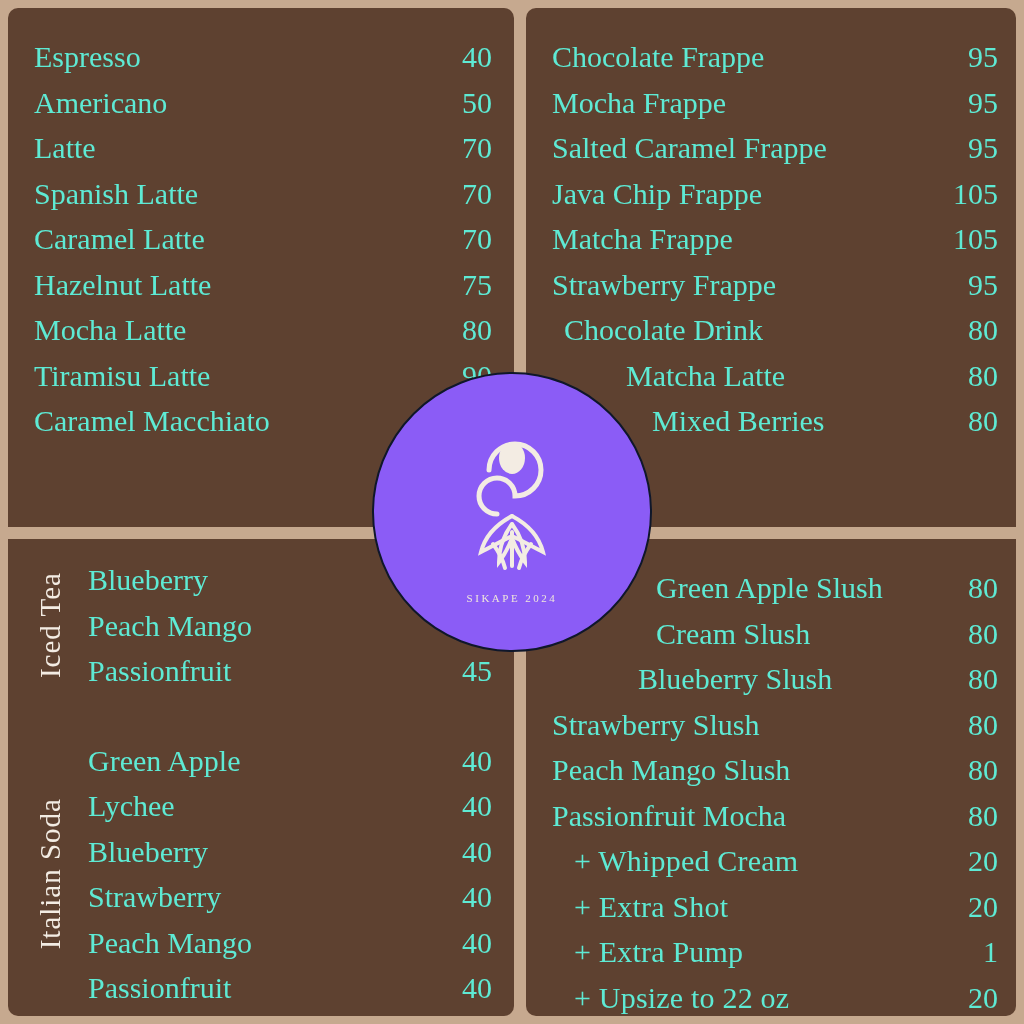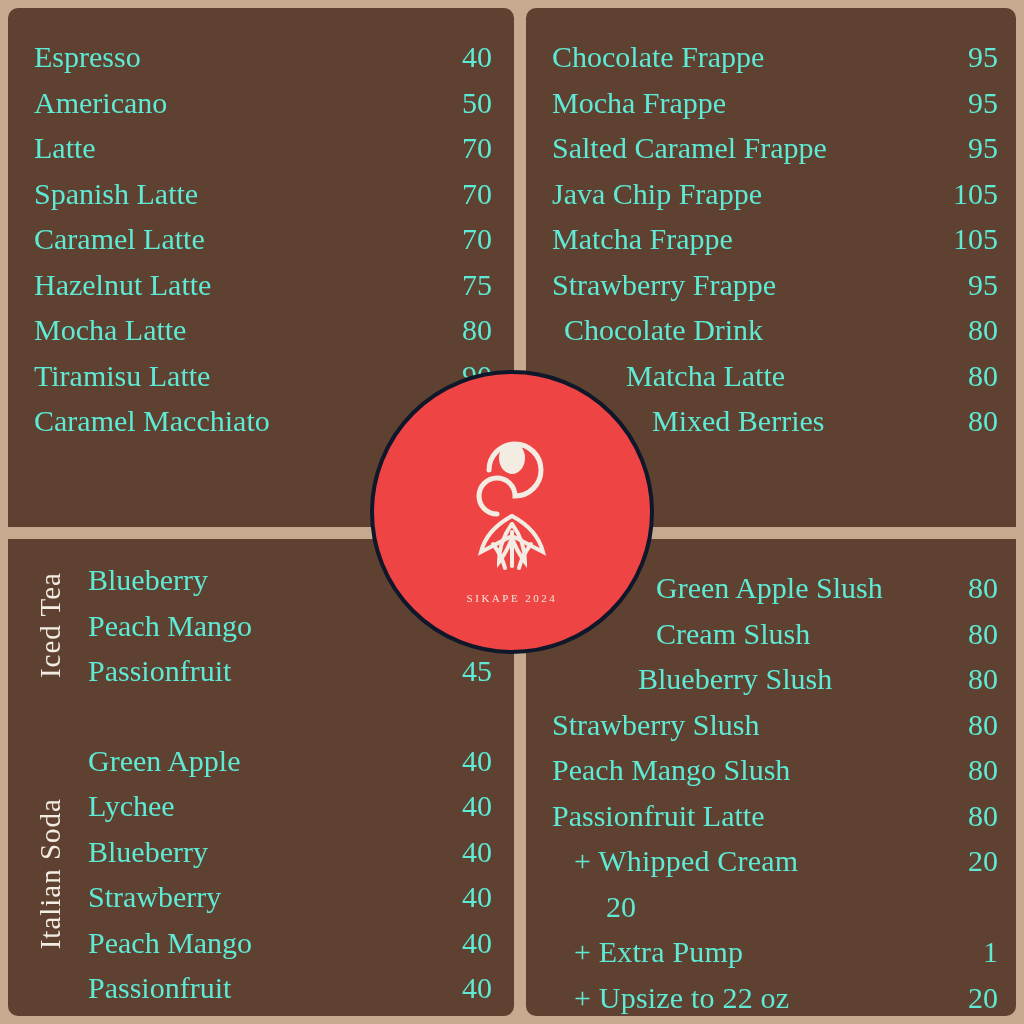--- a/index.html
+++ b/index.html
@@ -116,22 +116,22 @@
 
   
   .logo {
     position: absolute;
     left: 50%;
     top: 50%;
     transform: translate(-50%, -50%);
     width: 276px;
     height: 276px;
     border-radius: 50%;
-    background: #ef4444;
-    border: 4px solid #0f172a;
+    background: #8b5cf6;
+    border: 2px solid #0f172a;
     display: flex;
     align-items: center;
     justify-content: center;
     flex-direction: column;
     z-index: 5;
   }
   .logo svg { display: block; }
   .logo-year {
     color: #f0e7dc;
     font-size: 11px;
@@ -295,28 +295,29 @@
       </div>
       <div class="row obr-3">
         <span class="name">Strawberry Slush</span>
         <span class="price">80</span>
       </div>
       <div class="row obr-3">
         <span class="name">Peach Mango Slush</span>
         <span class="price">80</span>
       </div>
       <div class="row obr-3">
-        <span class="name">Passionfruit Latte</span>
+        <span class="name">Passionfruit Mocha</span>
         <span class="price">80</span>
       </div>
       <div class="row addon">
         <span class="name">+ Whipped Cream</span>
         <span class="price">20</span>
       </div>
       <div class="row addon">
+        <span class="name">+ Extra Shot</span>
         <span class="price">20</span>
       </div>
       <div class="row addon">
         <span class="name">+ Extra Pump</span>
         <span class="price">1</span>
       </div>
       <div class="row addon">
         <span class="name">+ Upsize to 22 oz</span>
         <span class="price">20</span>
       </div>

